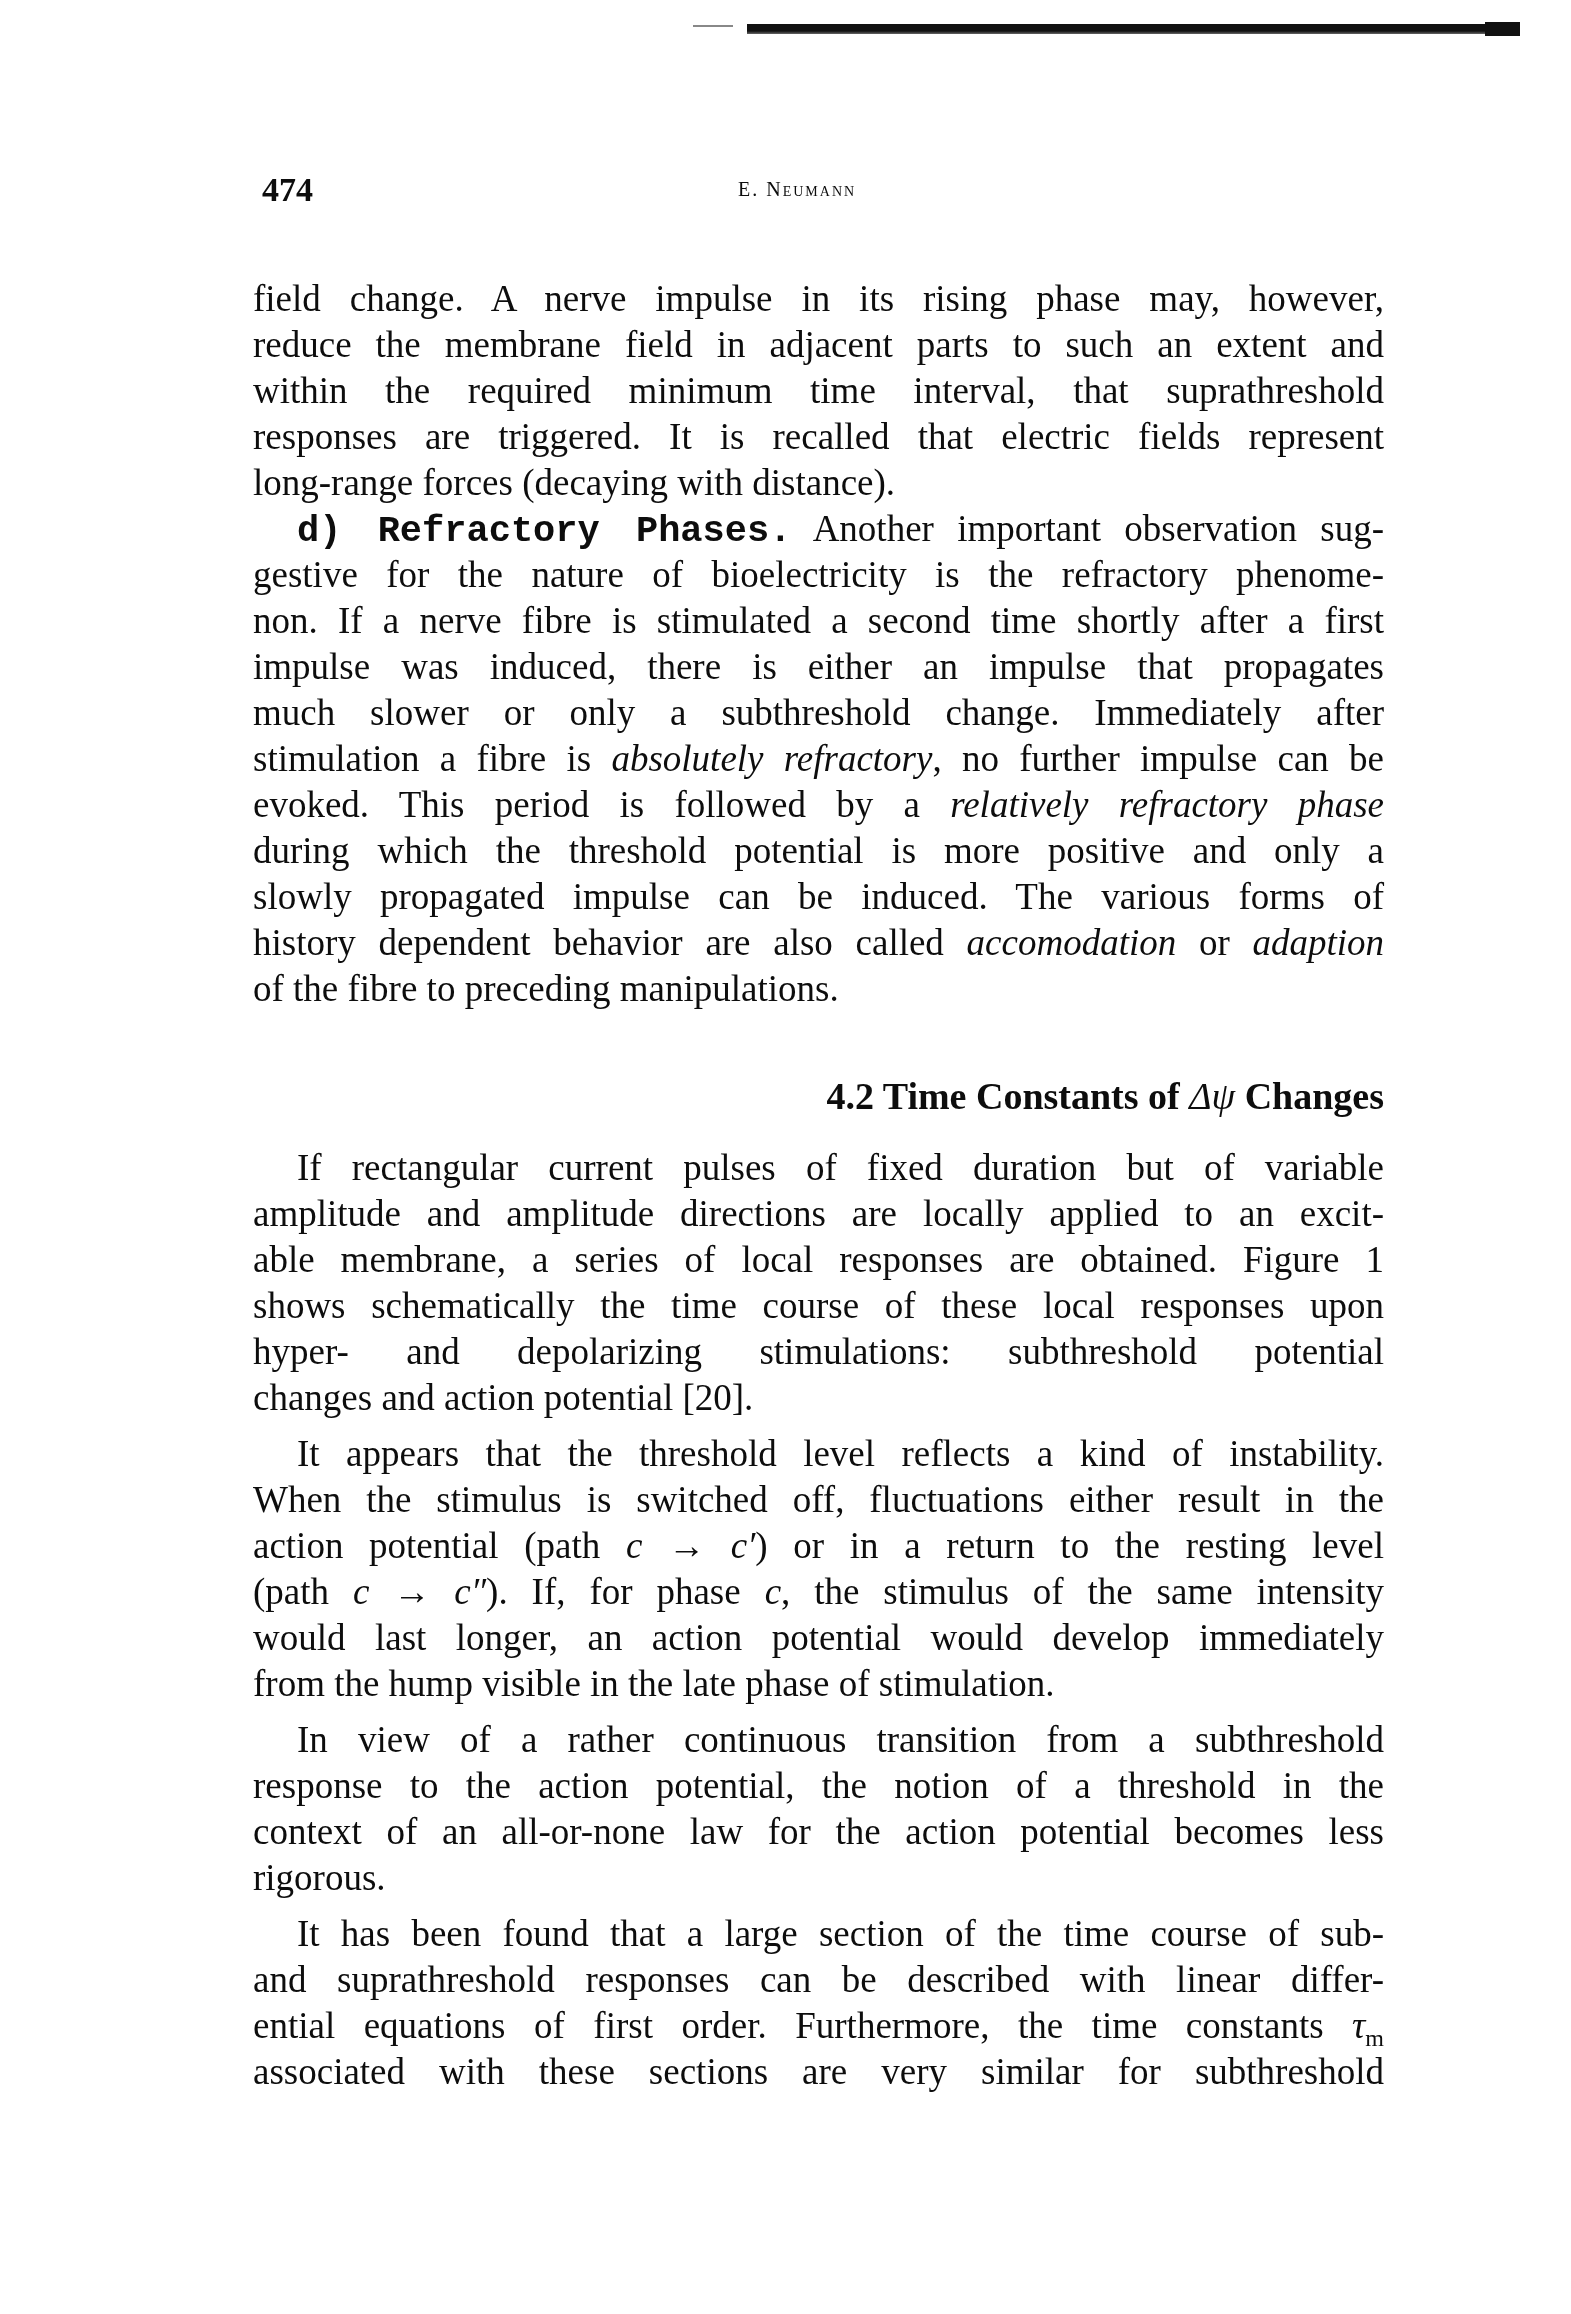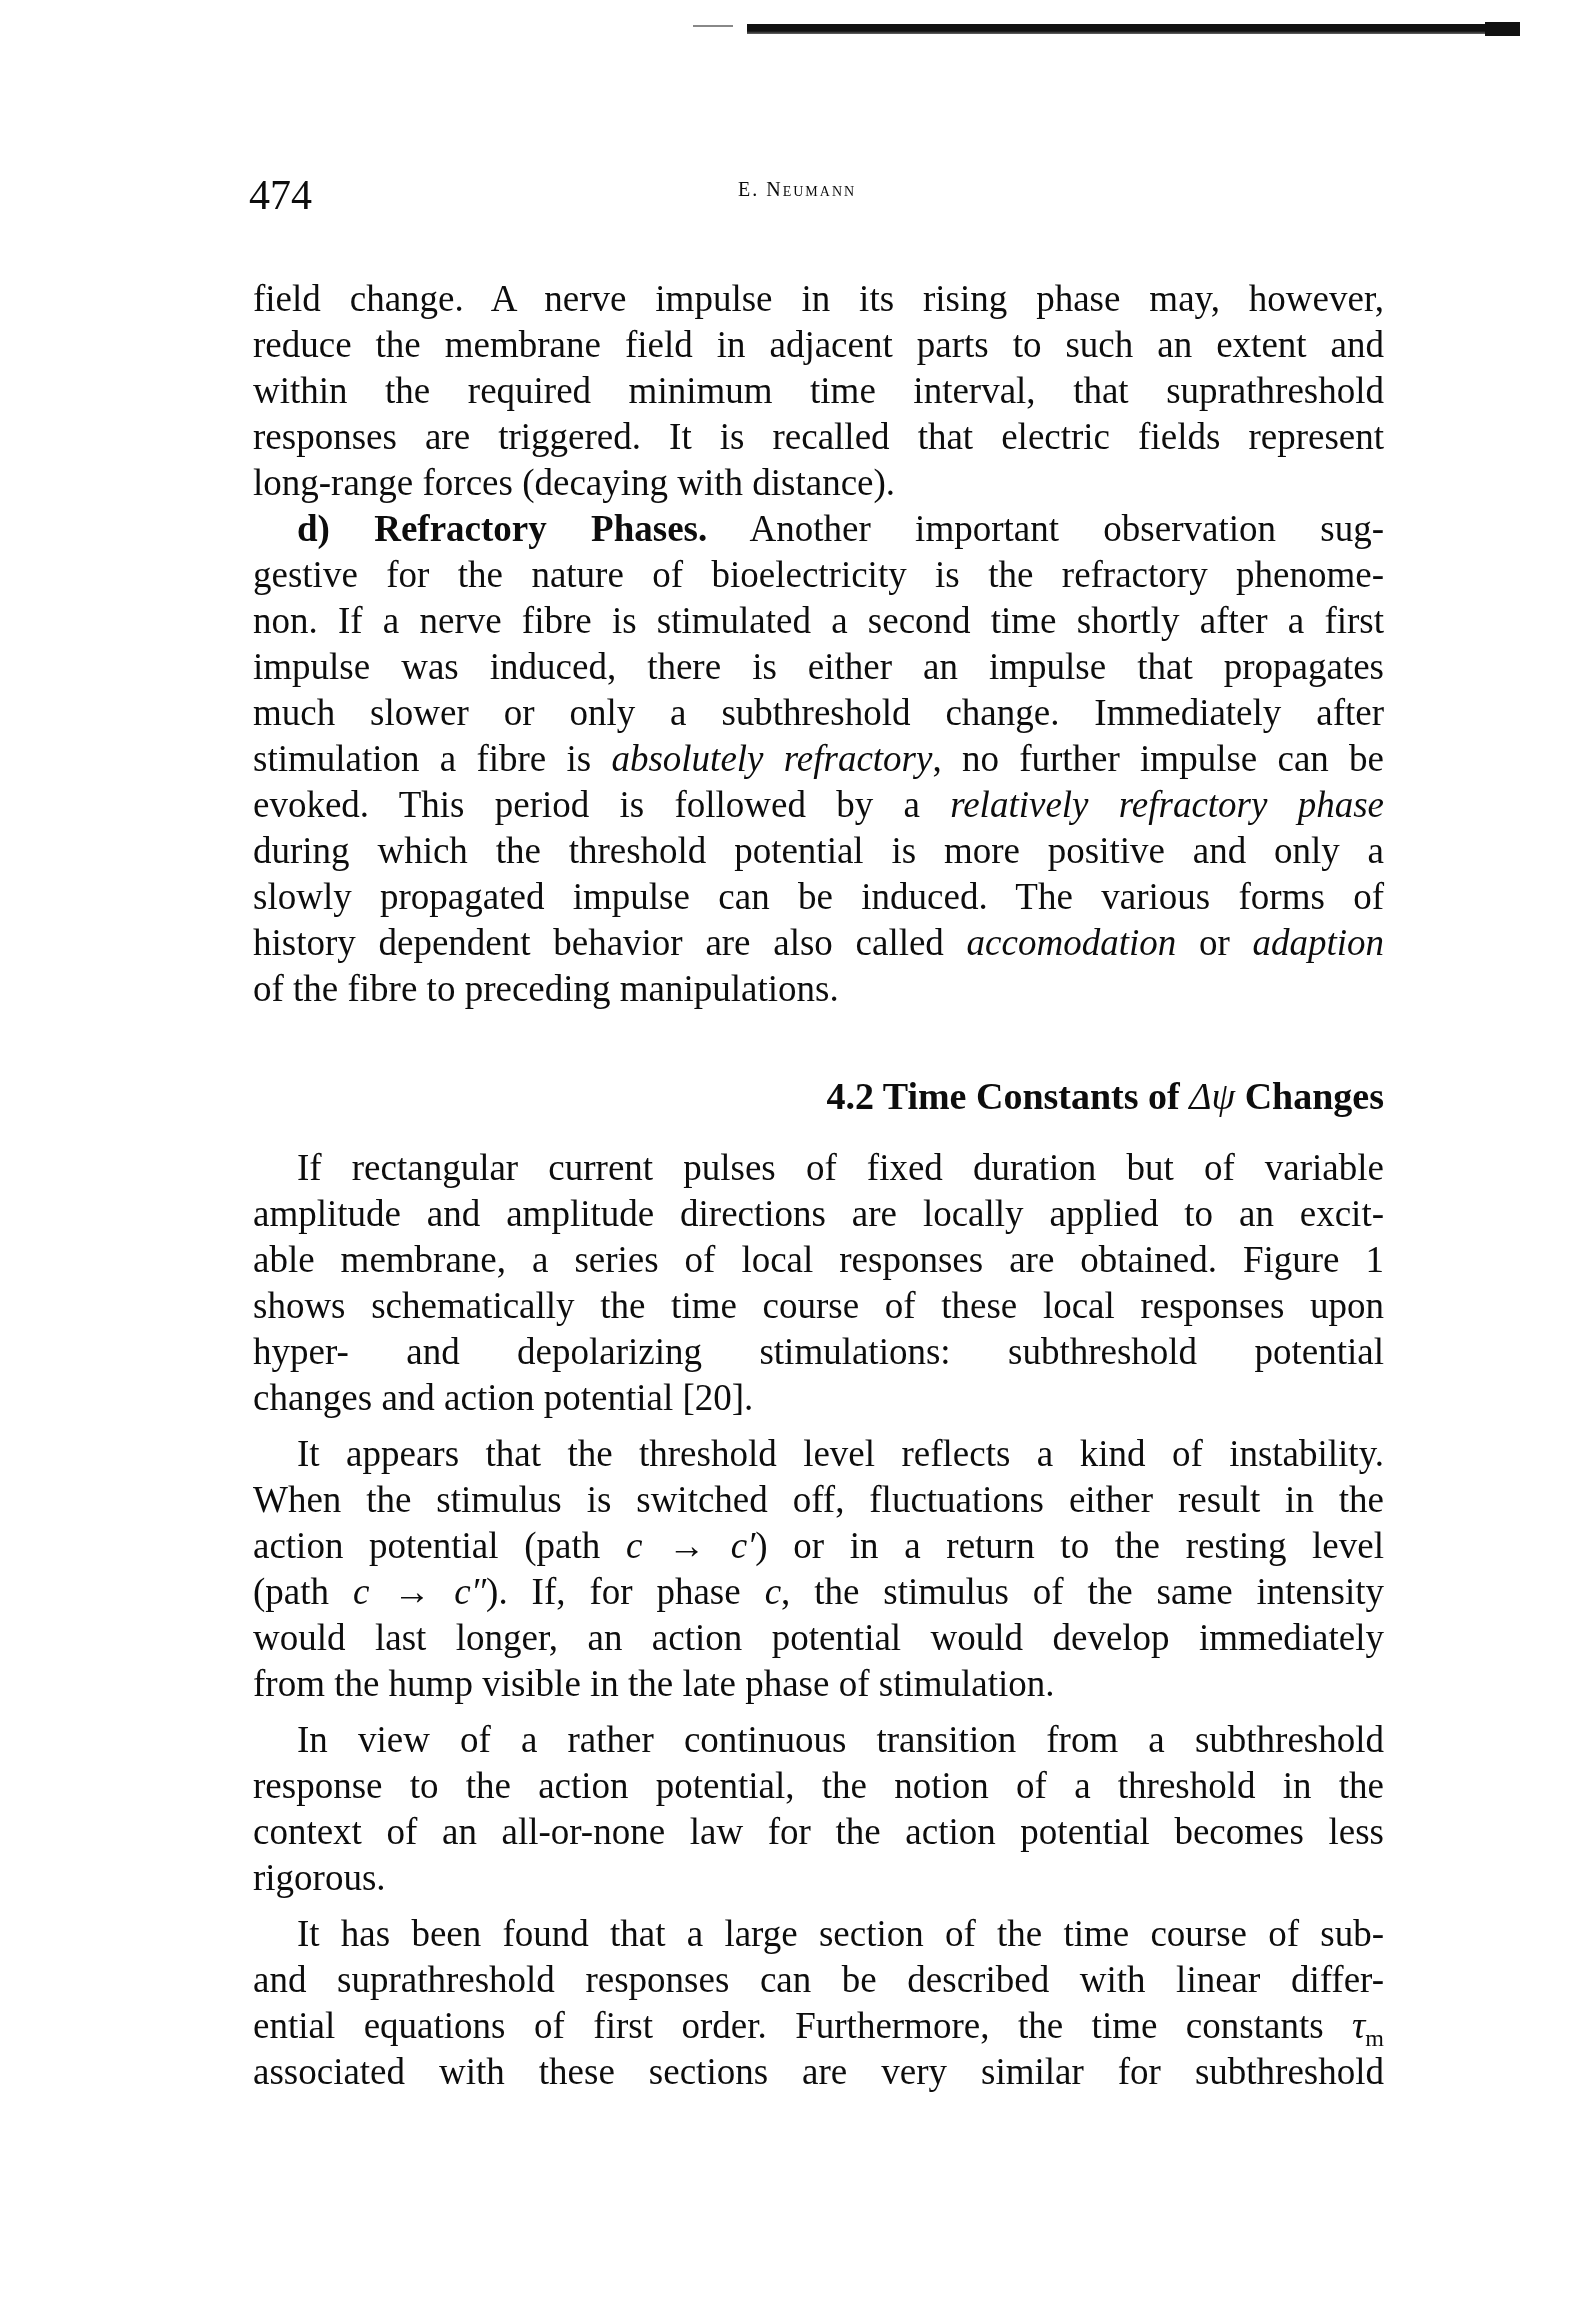--- a/index.html
+++ b/index.html
@@ -2,29 +2,29 @@
 <html><head>
 <meta charset="utf-8">
 <style>
   html, body { margin: 0; padding: 0; background: #ffffff; }
   body { width: 1571px; height: 2315px; position: relative; overflow: hidden;
          font-family: "Liberation Serif", "DejaVu Serif", serif; color: #0d0d0d; }
   .scan-bar { position: absolute; top: 24px; left: 747px; width: 772px; height: 10px;
               background: linear-gradient(to bottom, #111 0%, #111 70%, #666 100%); }
   .scan-bar-thin { position: absolute; top: 25px; left: 693px; width: 40px; height: 2px; background: #888; }
   .scan-bar-tip { position: absolute; top: 22px; left: 1485px; width: 35px; height: 14px; background: #111; }
-  .page-number { position: absolute; left: 249px; top: 171px; font-size: 42px; font-weight: normal; }
+  .page-number { position: absolute; left: 262px; top: 171px; font-size: 34px; font-weight: bold; }
   .running-head { position: absolute; left: 738px; top: 178px; font-size: 20px; font-variant: small-caps; letter-spacing: 2px; }
   .body { position: absolute; left: 253px; top: 267px; width: 1131px; margin-top: 9px; }
   .line { display: block; font-size: 37px; line-height: 46px; height: 46px;
           text-align: justify; text-align-last: justify; white-space: nowrap; overflow: visible; }
   .line.last { text-align-last: left; }
   .line.indent { padding-left: 44px; }
   .line span.it { font-style: italic; }
-  .line span.b { font-weight: bold; }
+  .line span.b { font-weight: bold; font-family: Liberation Mono, monospace; }
   .section-heading { display: block; text-align: right; font-weight: bold; font-size: 38px;
                      line-height: 46px; margin: 61px 0 26px 0; }
   .section-heading .greek { font-style: italic; font-weight: normal; }
   .para-gap { height: 10px; }
 </style>
 </head>
 <body>
 
 <div class="scan-bar-thin"></div>
 <div class="scan-bar"></div>

